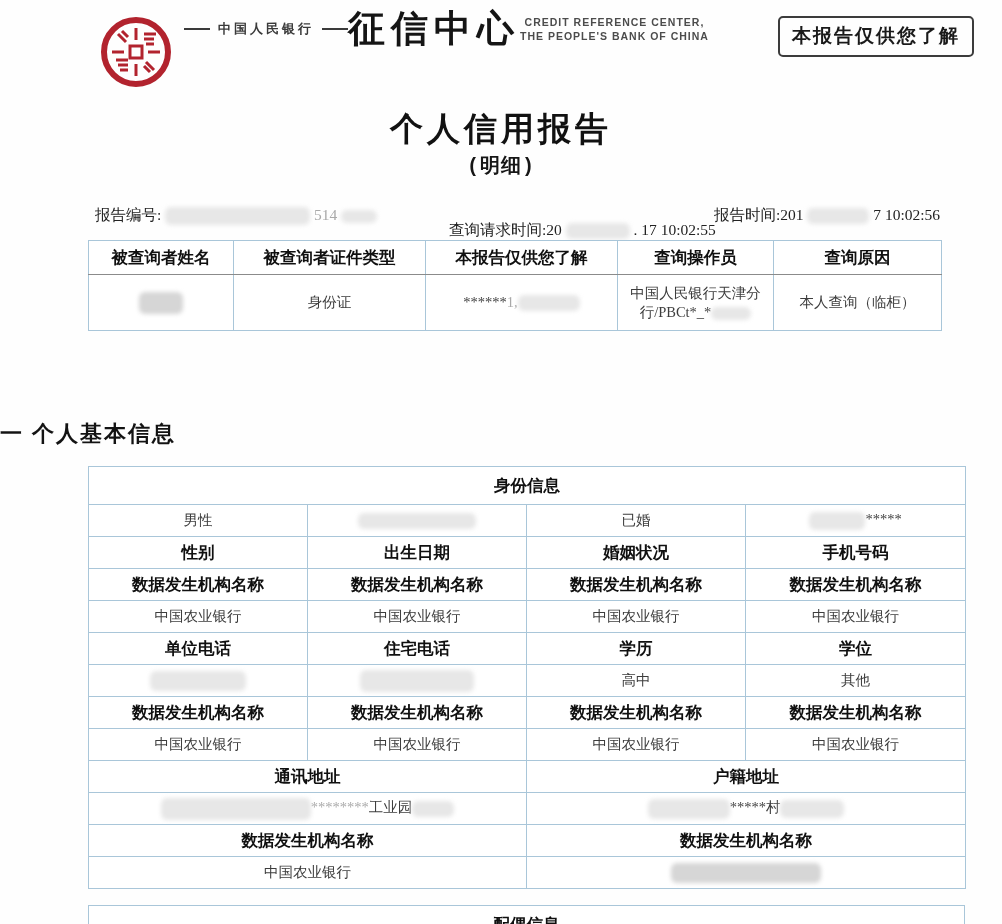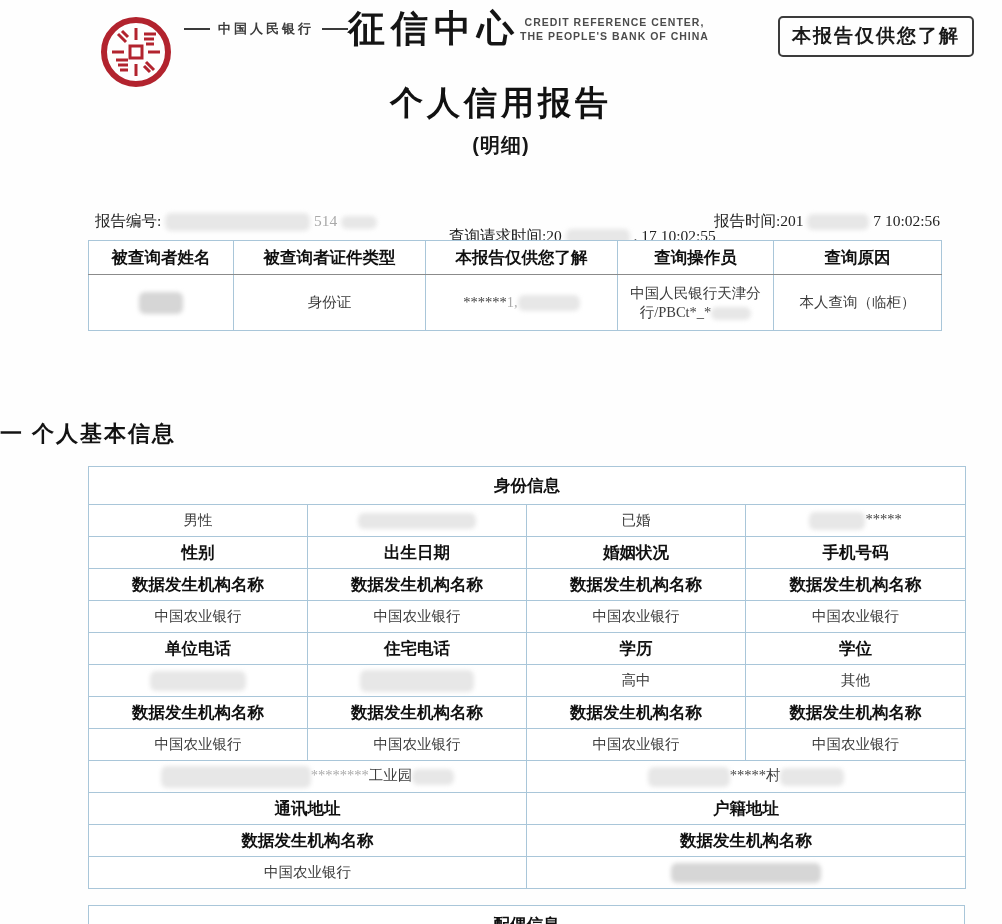--- a/index.html
+++ b/index.html
@@ -18,27 +18,27 @@
   .org-name { font-family:"Liberation Sans", sans-serif; font-weight:bold; font-size:37px;
     color:#151515; letter-spacing:6px; line-height:1.15; }
   .org-en { font-family:"Liberation Sans", sans-serif; font-weight:bold; font-size:10.5px;
     color:#4c4c4c; letter-spacing:1px; line-height:1.35; text-align:center; }
   .notice-box {
     position:absolute; right:28px; top:16px; border:2.5px solid #3c3c3c; border-radius:5px;
     padding:5px 12px; text-align:center; font-family:"Liberation Sans", sans-serif;
     font-weight:bold; font-size:19px; color:#1a1a1a; line-height:1.4; letter-spacing:2px;
   }
   
-  .title-block { position:absolute; top:81px; left:0; width:100%; text-align:center; }
+  .title-block { position:absolute; top:107px; left:0; width:100%; text-align:center; }
   .main-title { font-family:"Liberation Sans", sans-serif; font-weight:bold; font-size:33px;
     letter-spacing:4px; color:#111; }
-  .sub-title { font-family:Liberation Sans, sans-serif; font-weight:bold; font-size:20px;
-    color:#161616; margin-top:6px; letter-spacing:1px; }
-  
-  .meta-line { position:absolute; top:211px; left:0; width:100%; height:24px; font-size:15.5px; color:#222; }
+  .sub-title { font-family:Liberation Mono, monospace; font-weight:bold; font-size:20px;
+    color:#161616; letter-spacing:1px; }
+  
+  .meta-line { position:absolute; top:205px; left:0; width:100%; height:24px; font-size:15.5px; color:#222; }
   .meta-seg { position:absolute; white-space:nowrap; }
   
   table { border-collapse:collapse; table-layout:fixed; }
   .doc-table { position:absolute; background:#fff; }
   .doc-table td {
     border:1px solid #a9c6d9; text-align:center; vertical-align:middle;
     overflow:hidden; padding:2px 4px;
   }
   .doc-table { border:1px solid #a9c6d9; }
   .hdr-cell { font-family:"Liberation Sans", sans-serif; font-weight:bold; font-size:16.5px; color:#101010; }
@@ -206,30 +206,30 @@
       <td class="hdr-cell">数据发生机构名称</td>
       <td class="hdr-cell">数据发生机构名称</td>
     </tr>
     <tr>
       <td class="val-cell">中国农业银行</td>
       <td class="val-cell">中国农业银行</td>
       <td class="val-cell">中国农业银行</td>
       <td class="val-cell">中国农业银行</td>
     </tr>
     <tr>
+      <td colspan="2" class="hdr-cell">通讯地址</td>
+      <td colspan="2" class="hdr-cell">户籍地址</td>
+    </tr>
+    <tr>
       <td colspan="2" class="val-cell">
         <span class="nowrap"><span class="redact light" style="width:150px;height:22px;"></span><span class="faint">********</span><span>工业园</span><span class="redact light" style="width:42px;height:16px;"></span></span>
       </td>
       <td colspan="2" class="val-cell">
         <span class="nowrap"><span class="redact light" style="width:82px;height:20px;"></span><span>*****村</span><span class="redact light" style="width:64px;height:18px;"></span></span>
       </td>
-    </tr>
-    <tr>
-      <td colspan="2" class="hdr-cell">通讯地址</td>
-      <td colspan="2" class="hdr-cell">户籍地址</td>
     </tr>
     <tr>
       <td colspan="2" class="hdr-cell">数据发生机构名称</td>
       <td colspan="2" class="hdr-cell">数据发生机构名称</td>
     </tr>
     <tr>
       <td colspan="2" class="val-cell">中国农业银行</td>
       <td colspan="2" class="val-cell"><span class="redact" style="width:150px;height:20px;"></span></td>
     </tr>
   </tbody>

